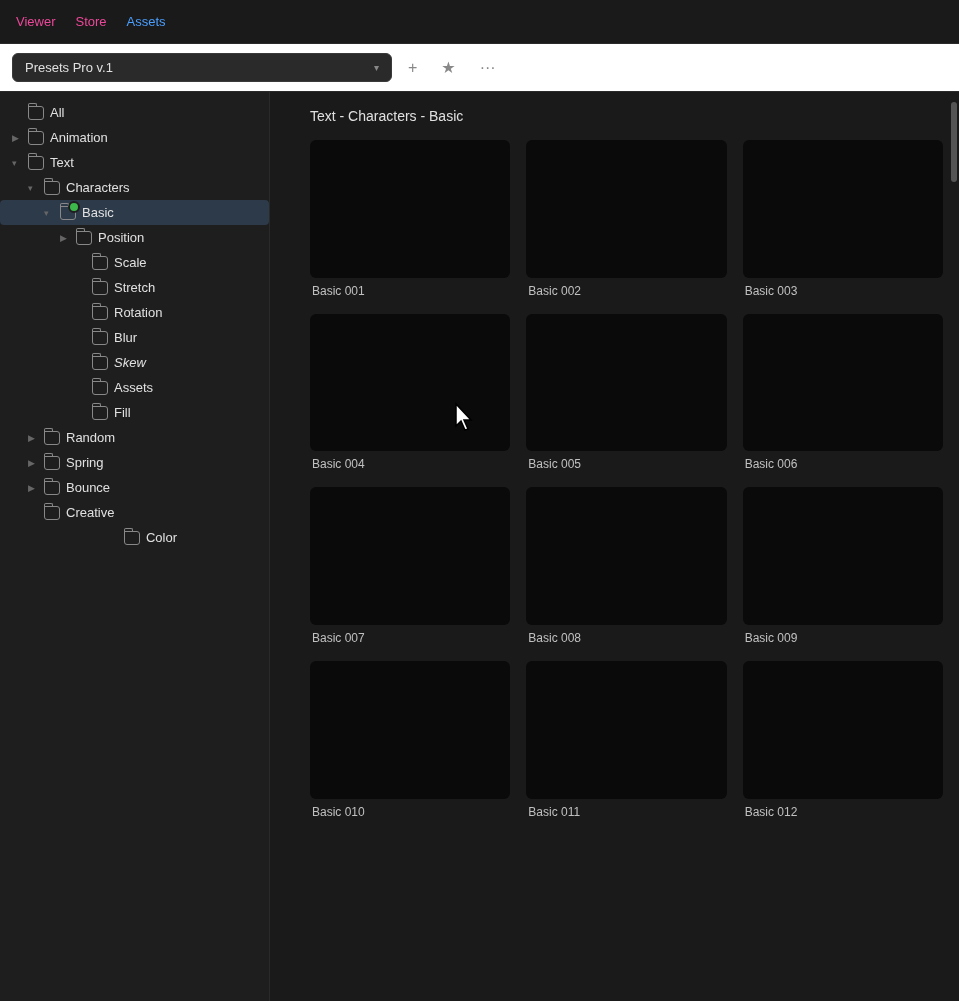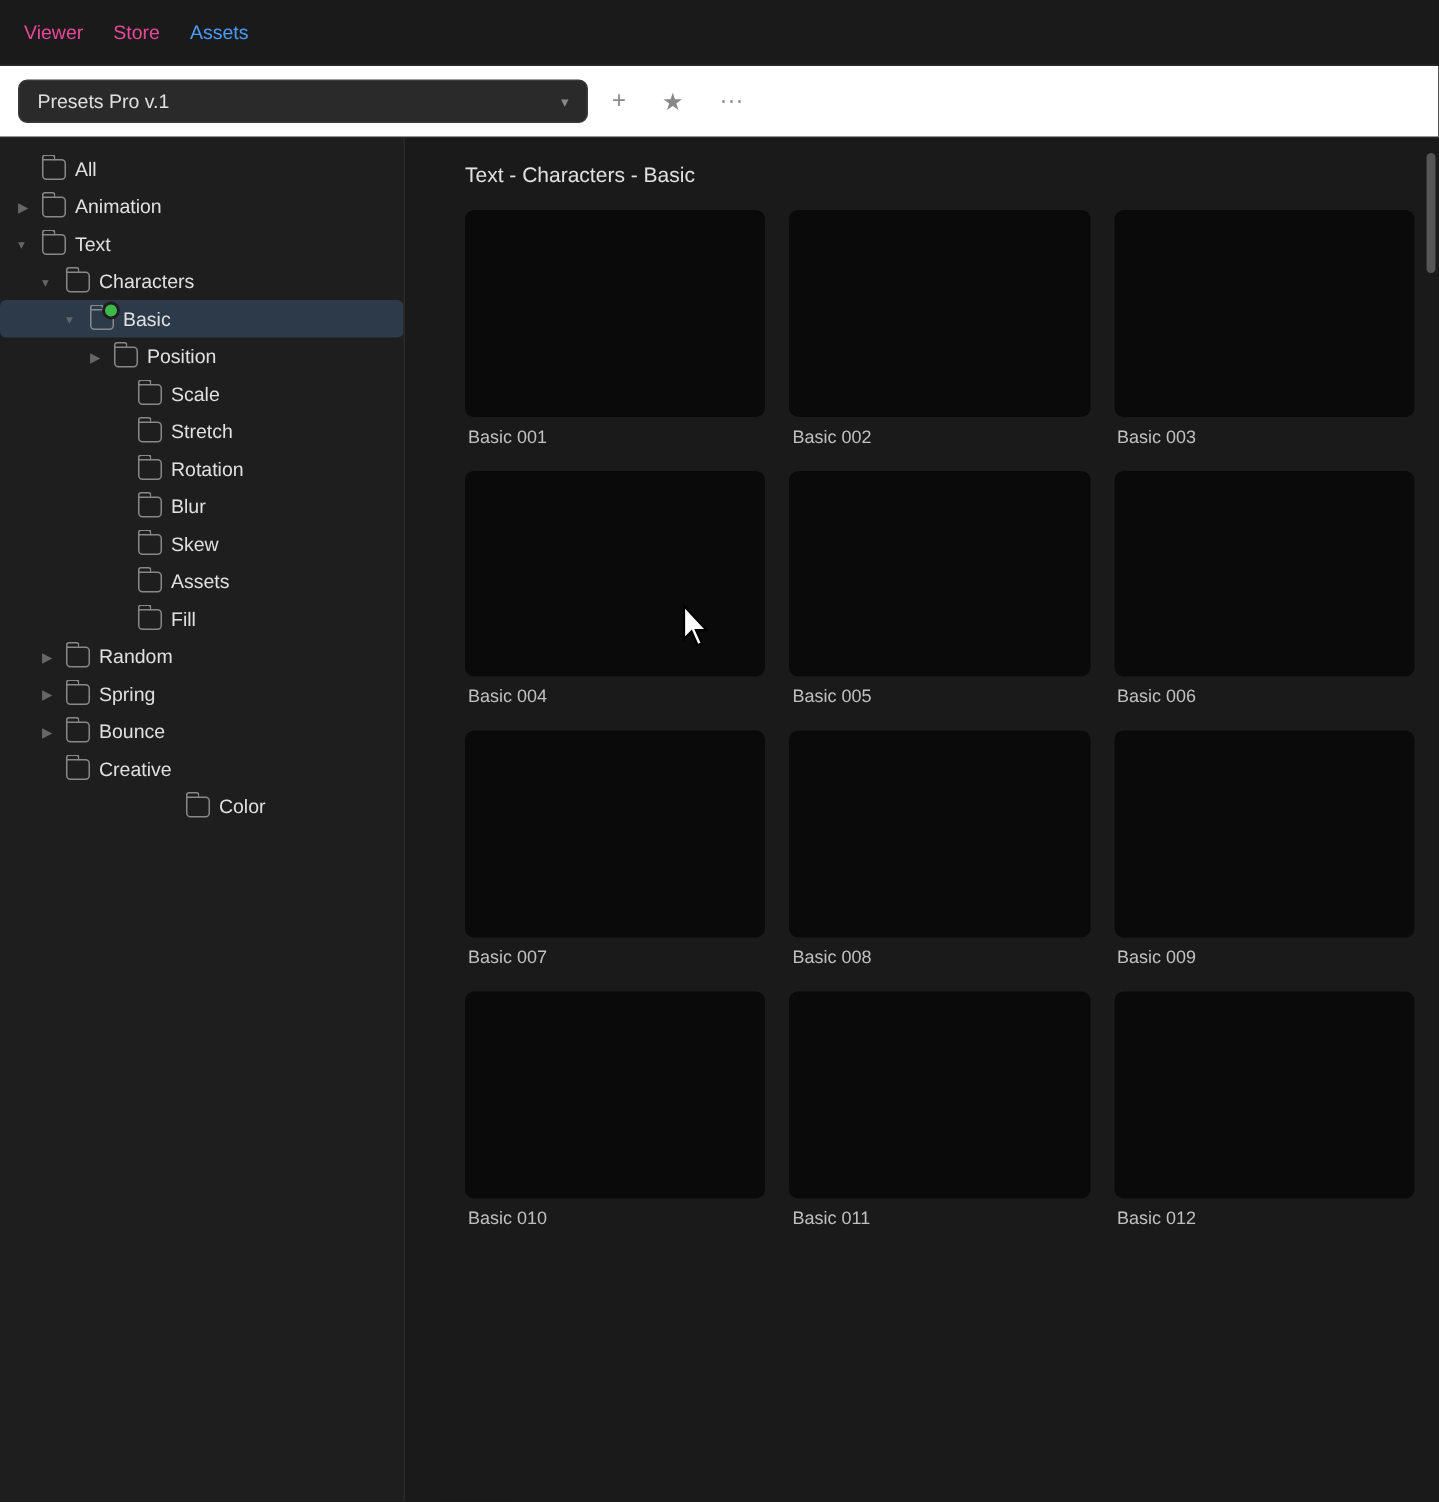--- a/index.html
+++ b/index.html
@@ -308,21 +308,21 @@
       <span class="folder-icon"></span>
       <span>Rotation</span>
     </div>
 
     <div class="sidebar-item" style="padding-left:76px;">
       <span class="expand-arrow" style="width:10px;"></span>
       <span class="folder-icon"></span>
       <span>Blur</span>
     </div>
 
-    <div class="sidebar-item" style="padding-left:76px;">
+    <div class="sidebar-item" style="padding-left:76px;font-style:italic;">
       <span class="expand-arrow" style="width:10px;"></span>
       <span class="folder-icon"></span>
       <span>Skew</span>
     </div>
 
 
     <div class="sidebar-item" style="padding-left:76px;">
       <span class="expand-arrow" style="width:10px;"></span>
       <span class="folder-icon"></span>
       <span>Assets</span>

